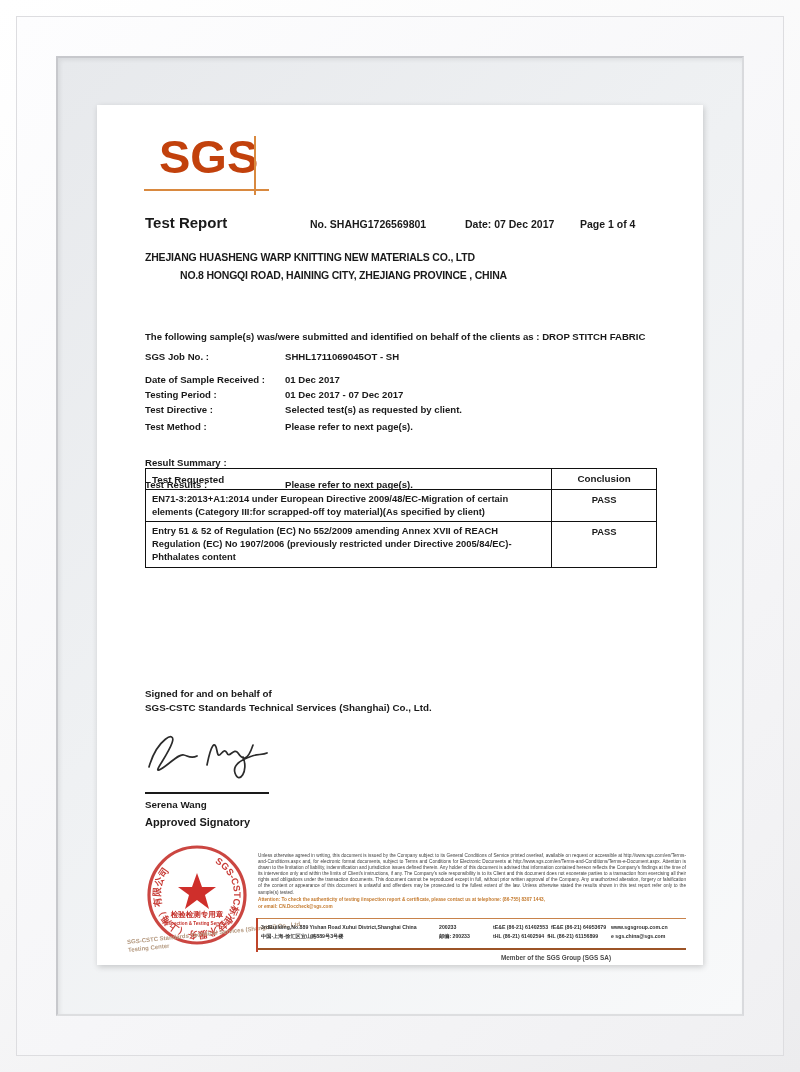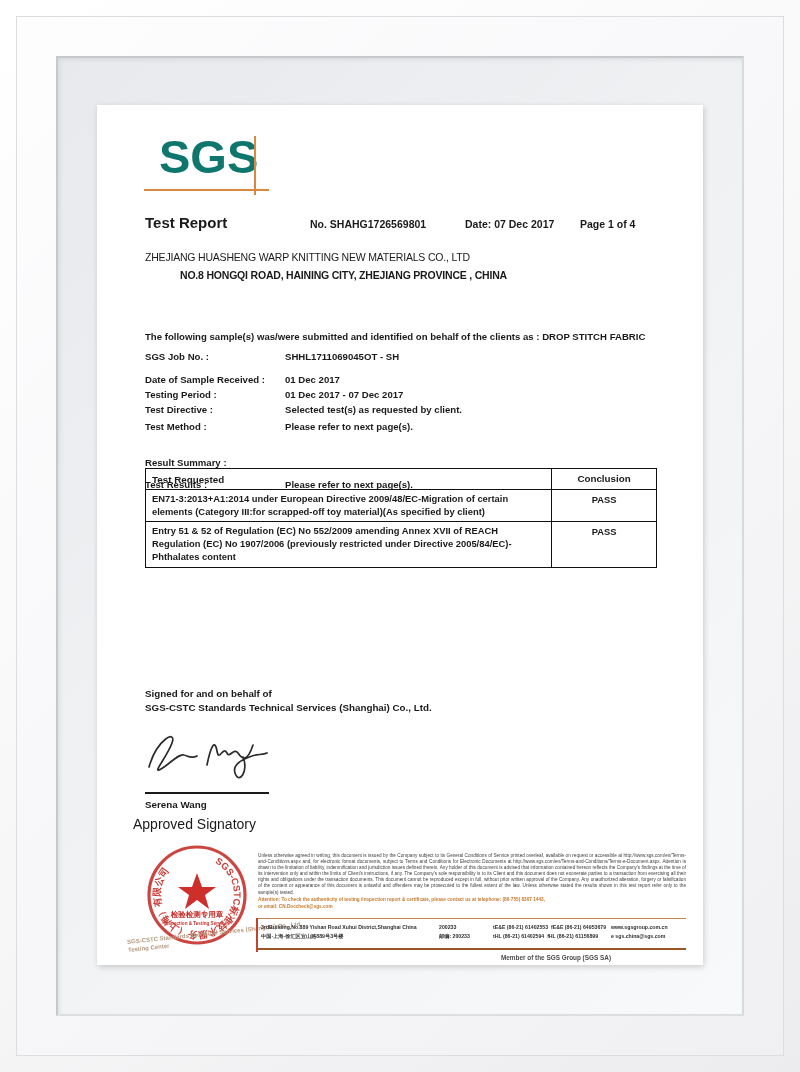--- a/index.html
+++ b/index.html
@@ -12,31 +12,31 @@
   .frame-mat { position:absolute; inset:56px; border:2px solid #c7c8cc; border-right-color:#d9dadd; border-bottom-color:#dddee0;
                background:linear-gradient(135deg,#e7e9ec 0%,#eff1f3 45%,#f8f9fa 100%);
                box-shadow:inset 2px 2px 4px rgba(0,0,0,0.07); }
 
   
   .document { position:absolute; left:97px; top:105px; width:606px; height:860px; background:#ffffff;
               box-shadow:1px 2px 6px rgba(0,0,0,0.18); color:#1a1a1a; }
   .abs { position:absolute; }
 
   
-  .sgs-logo { left:62px; top:28px; font-size:47px; font-weight:bold; color:#0f766e; letter-spacing:0px; line-height:1; }
+  .sgs-logo { left:62px; top:28px; font-size:47px; font-weight:bold; color:#c2410c; letter-spacing:0px; line-height:1; }
   .logo-hline { left:47px; top:84px; width:125px; height:2px; background:#d9893f; }
   .logo-vline { left:157px; top:31px; width:2px; height:59px; background:#d9893f; }
 
   
   .rpt-title { left:48px; top:109px; font-size:15px; font-weight:bold; }
   .rpt-no   { left:213px; top:113px; font-size:10.5px; font-weight:600; }
   .rpt-date { left:368px; top:113px; font-size:10.5px; font-weight:600; }
   .rpt-page { left:483px; top:113px; font-size:10.5px; font-weight:600;text-align:right; }
 
-  .client-name { left:48px; top:146px; font-size:10.5px; font-weight:400; letter-spacing:-0.2px; }
+  .client-name { left:48px; top:146px; font-size:10.5px; font-weight:700; letter-spacing:-0.2px; }
   .client-addr { left:48px; top:164px; font-size:10.5px; font-weight:600; letter-spacing:-0.2px;margin-left:35px; }
 
   .sample-stmt { left:48px; top:226px; width:530px; font-size:9.6px; font-weight:600; }
 
   .field-row { left:48px; width:520px; font-size:9.6px; font-weight:600; display:flex; }
   .field-row .lbl { width:140px; flex:none; }
   .f0 { top:246px; } .f1 { top:269px; } .f2 { top:284px; } .f3 { top:299px; } .f4 { top:316px; } .f5 { top:334px;margin-top:40px; }
 
   .result-summary { left:48px; top:352px; font-size:9.6px; font-weight:600; }
 
@@ -46,21 +46,21 @@
   .results-table th { font-size:9.8px; text-align:left; height:21px; }
   .results-table th.conc, .results-table td.conc { width:105px; text-align:center; vertical-align:top; padding-top:4px; font-weight:700; }
   .results-table td.test { width:407px; font-weight:600; line-height:1.35; vertical-align:top; }
   .results-table tr.r1 td { height:32px; } .results-table tr.r2 td { height:46px; }
 
   .signed-1 { left:48px; top:583px; font-size:9.8px; font-weight:600; }
   .signed-2 { left:48px; top:597px; font-size:9.8px; font-weight:600; }
   .sig-svg { left:42px; top:618px; }
   .sig-line { left:48px; top:687px; width:124px; height:2px; background:#1a1a1a; }
   .sig-name { left:48px; top:694px; font-size:9.8px; font-weight:600; }
-  .sig-title { left:36px; top:711px; font-size:14px; font-weight:400; }
+  .sig-title { left:48px; top:711px; font-size:11px; font-weight:700; }
 
   
   .stamp { left:48px; top:738px; width:104px; height:104px; }
   .stamp-overlay { left:30px; top:822px; width:230px; transform:rotate(-6deg); color:#b59a80; font-size:6px; font-weight:600; line-height:7.5px; }
 
   
   .disclaimer { left:161px; top:748px; width:428px; font-size:4.7px; line-height:6.1px; color:#3d3d3d; text-align:justify; font-weight:500; }
   .attention { color:#c47a2e; font-weight:700; margin-top:1px; }
   .foot-vline { left:159px; top:813px; width:2px; height:34px; background:#c0452b; }
   .foot-topline { left:161px; top:813px; width:428px; height:1px; background:#c8834b; }

